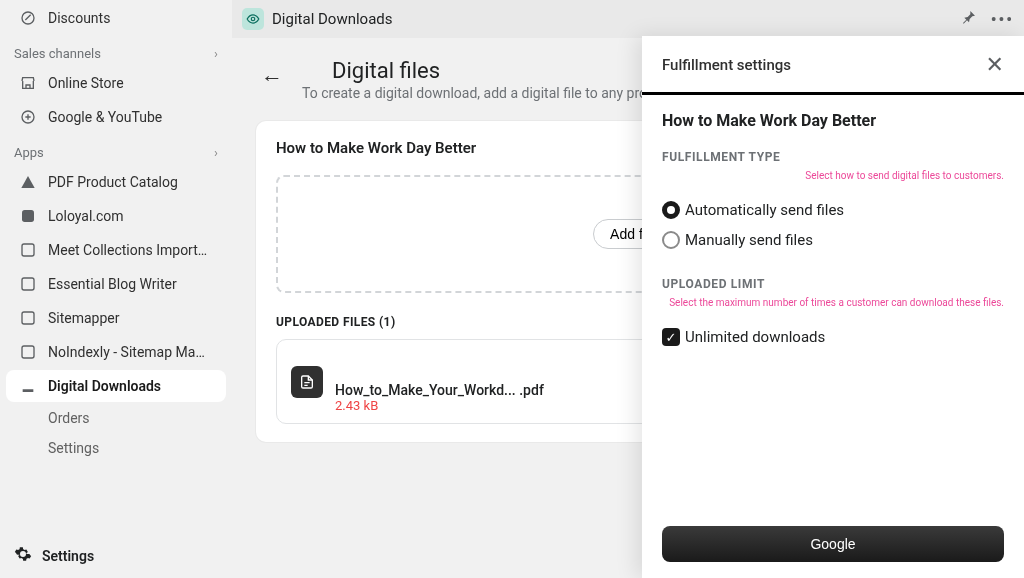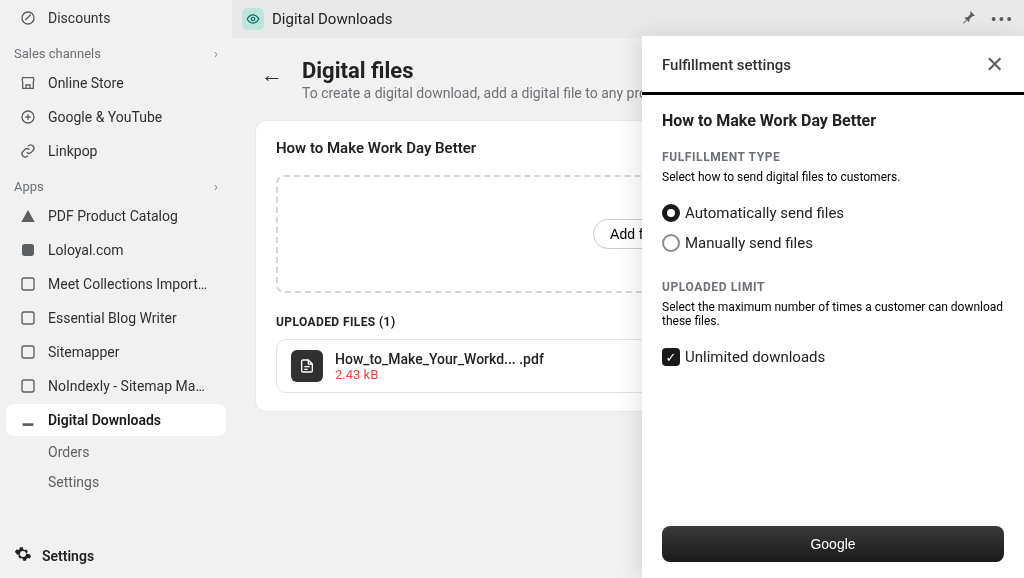--- a/index.html
+++ b/index.html
@@ -98,21 +98,21 @@
   .app-bar-right { display:flex; align-items:center; gap:14px; color:#5c5f62;}
   .page-head {
     display:flex; align-items:flex-start; gap:14px;
     padding: 20px 24px 14px 24px;
   }
   .back-btn {
     width:32px; height:32px; border:none; background:transparent; cursor:pointer;
     font-size:22px; color:#303030;
     padding-top: 2px;
   }
-  .page-title { font-size:22px; font-weight:700; }
+  .page-title { font-size:22px; font-weight:400;margin-left:30px; }
   .page-sub { font-size:14px; color:#6d7175; margin-top:2px;}
   .card {
     background:#ffffff;
     border-radius:10px;
     margin: 6px 24px 0 24px;
     padding: 18px 20px;
     box-shadow: 0 0 0 1px rgba(0,0,0,.03);
   }
   .card h3 { font-size:15px; font-weight:600;}
   .dropzone {
@@ -142,21 +142,21 @@
     border:1px solid #e1e3e5;
     border-radius:10px;
     padding: 10px 8px 10px 14px;
     display:flex; align-items:center; gap:12px;
   }
   .file-icon {
     width:32px; height:32px; border-radius:6px;
     background:#303030; color:#fff;
     display:flex; align-items:center; justify-content:center;
   }
-  .file-meta .name { font-size:14px; font-weight:500;}
+  .file-meta .name { font-size:14px; font-weight:500;margin-top:32px;}
   .file-meta .size { font-size:13px; color:#ef4444;}
   .kebab { margin-left:auto; width:28px; height:28px; display:flex; align-items:center; justify-content:center; cursor:pointer; color:#5c5f62; font-size:18px;}
   
   .drawer {
     position:absolute;
     right:0; top:36px;
     width: 382px;
     height: 542px;
     background:#ffffff;
     box-shadow: -6px 0 20px rgba(0,0,0,.10);
@@ -165,21 +165,21 @@
   .drawer-head {
     padding: 16px 20px 14px 20px;
     display:flex; align-items:center; justify-content:space-between;
     border-bottom:3px solid #000000;
   }
   .drawer-head h4 { font-size:15px; font-weight:500; color:#303030;}
   .drawer-close { font-size:22px; cursor:pointer; color:#5c5f62; background:none; border:none;}
   .drawer-body { padding: 16px 20px; flex:1; overflow:auto;}
   .drawer-body h2 { font-size:16px; font-weight:700; margin-bottom: 20px;}
   .sect-title { font-size:12px; font-weight:700; letter-spacing:.6px; color:#6d7175; margin-bottom:6px;}
-  .sect-desc { font-size:12px; color:#000000; margin-bottom:14px;}
+  .sect-desc { font-size:10px; color:#ec4899; margin-bottom:14px;text-align:right;}
   .radio-row, .check-row {
     display:flex; align-items:center; gap:5px;
     padding: 6px 0;
     font-size:15px;
     cursor:pointer;
   }
   .radio {
     width:18px; height:18px; border-radius:50%;
     border:2px solid #8a8a8a; position:relative; flex-shrink:0;
   }
@@ -230,28 +230,20 @@
       <span>Online Store</span>
     </div>
     <div class="sidebar-item">
       <span class="icon">
         <svg width="16" height="16" viewBox="0 0 24 24" fill="none" stroke="currentColor" stroke-width="2">
             <circle cx="12" cy="12" r="9"></circle>
             <path d="M12 8v8M8 12h8"></path>
           </svg>
       </span>
       <span>Google &amp; YouTube</span>
-    </div>
-    <div class="sidebar-item">
-      <span class="icon">
-        <svg width="16" height="16" viewBox="0 0 24 24" fill="none" stroke="currentColor" stroke-width="2">
-            <path d="M10 14a5 5 0 0 0 7 0l3-3a5 5 0 0 0-7-7l-1 1M14 10a5 5 0 0 0-7 0l-3 3a5 5 0 0 0 7 7l1-1"></path>
-          </svg>
-      </span>
-      <span>Linkpop</span>
     </div>
 
     <div class="section-header">
       <span>Apps</span>
       <span class="chev">›</span>
     </div>
     <div class="sidebar-item">
       <span class="icon">
           <svg width="16" height="16" viewBox="0 0 24 24" fill="currentColor">
             <path d="M12 3l10 18H2z"></path>

